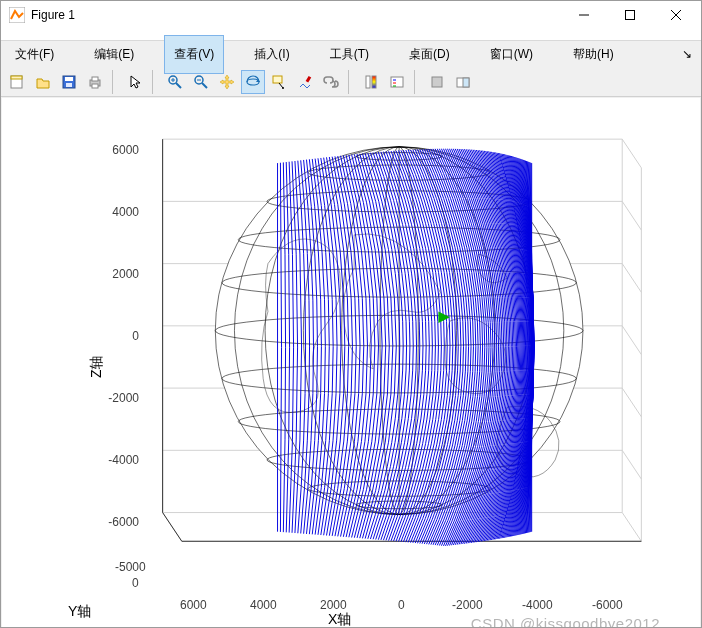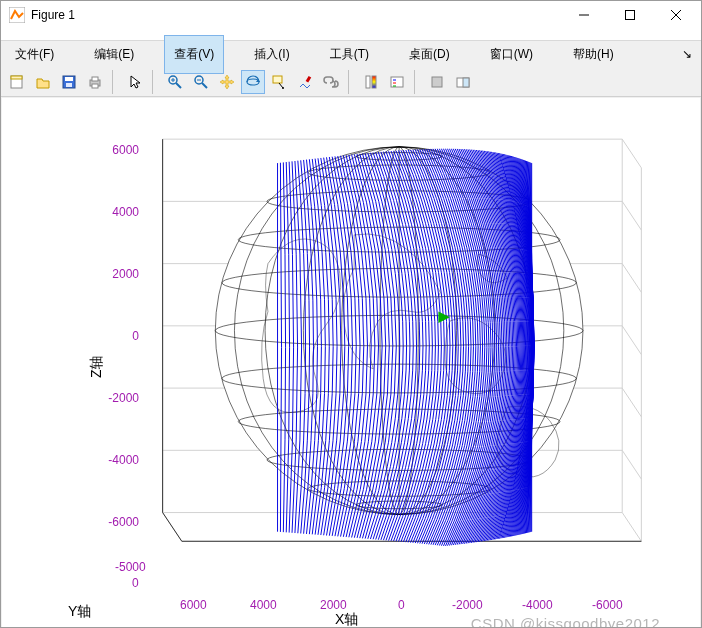--- a/index.html
+++ b/index.html
@@ -78,21 +78,21 @@
 
   
   .fig-area {
     position: relative;
     height: calc(628px - 30px - 26px - 30px - 2px);
     background: #fff;
     margin: 1px;
     overflow: hidden;
   }
   .axes-label { position:absolute; font-size:14px; color:#000; }
-  .tick { position:absolute; font-size:12px; color:#a21caf; text-align:center; }
+  .tick { position:absolute; font-size:12px; color:#404040; text-align:center; }
   .watermark {
     position:absolute;
     bottom: 6px;
     right: 40px;
     color: rgba(120,120,120,0.55);
     font-size: 15px;
     letter-spacing: 0.5px;
   }
   .plotbox {
     position:absolute;
@@ -266,21 +266,21 @@
       </svg>
   </div>
 </div>
 
 <div class="fig-area">
 
   <div class="axes-label" style="left:86px; top:280px; transform: rotate(-90deg); transform-origin:left top;">Z轴</div>
 
   <div class="axes-label" style="left:66px; top:505px;">Y轴</div>
 
-  <div class="axes-label" style="left:333px; top:513px;">X轴</div>
+  <div class="axes-label" style="left:326px; top:513px;">X轴</div>
 
   <div class="tick" style="left:97px; top:45px; width:40px; text-align:right;">6000</div>
   <div class="tick" style="left:97px; top:107px; width:40px; text-align:right;">4000</div>
   <div class="tick" style="left:97px; top:169px; width:40px; text-align:right;">2000</div>
   <div class="tick" style="left:97px; top:231px; width:40px; text-align:right;">0</div>
   <div class="tick" style="left:97px; top:293px; width:40px; text-align:right;">-2000</div>
   <div class="tick" style="left:97px; top:355px; width:40px; text-align:right;">-4000</div>
   <div class="tick" style="left:97px; top:417px; width:40px; text-align:right;">-6000</div>
 
   <div class="tick" style="left:113px; top:462px;text-align:right;">-5000</div>

